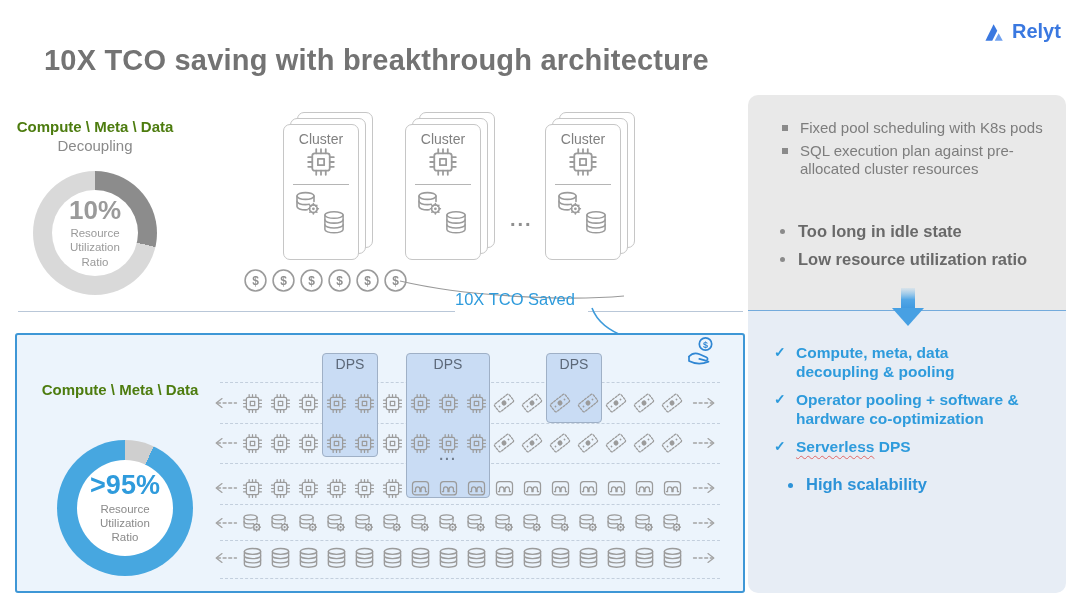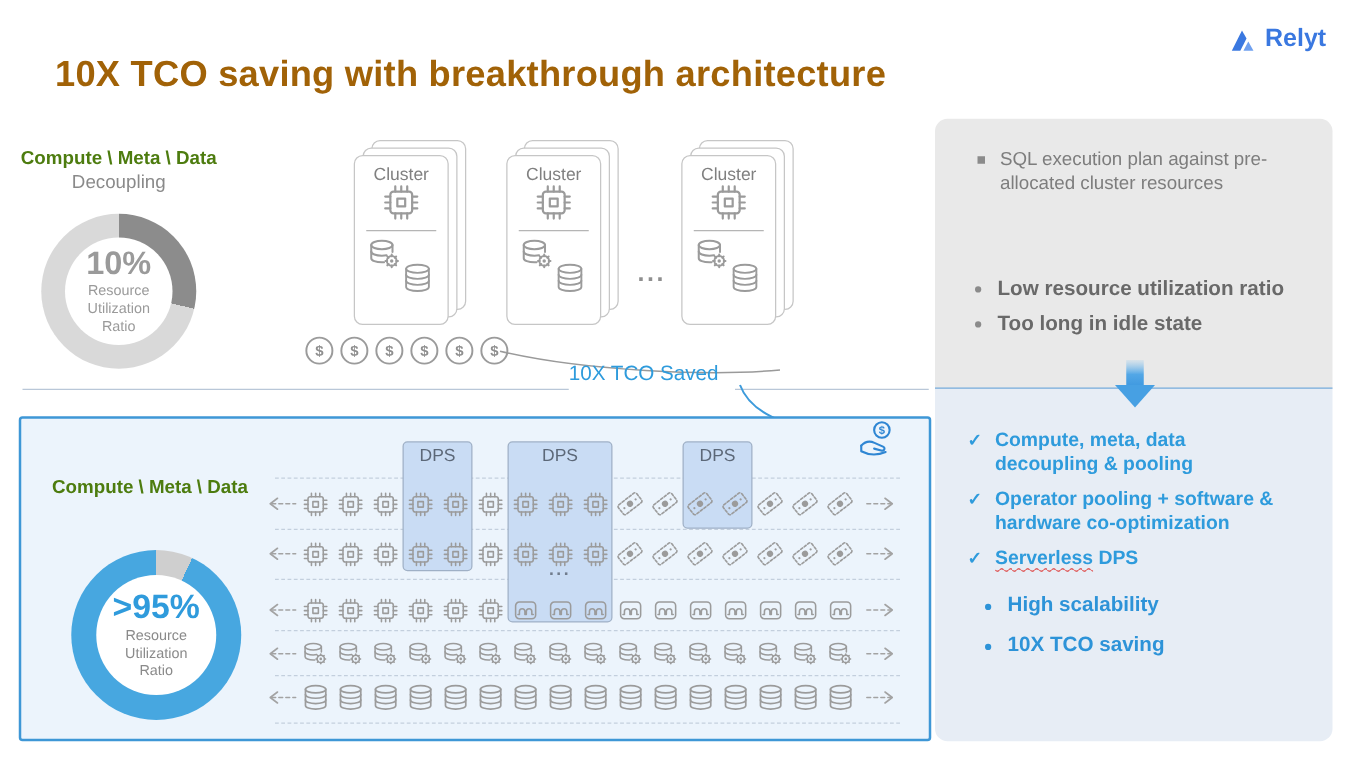--- a/index.html
+++ b/index.html
@@ -1,21 +1,21 @@
 <!DOCTYPE html>
 <html><head>
 <meta charset="utf-8">
 <style>
   html,body{margin:0;padding:0;background:#fff;}
   .page{position:relative;width:1080px;height:609px;background:#ffffff;overflow:hidden;
         font-family:"Liberation Sans",sans-serif;color:#111;}
   .abs{position:absolute;}
 
   
-  .title{position:absolute;left:44px;top:44px;font-size:29px;font-weight:bold;color:#a16207;letter-spacing:.2px;}
+  .title{position:absolute;left:44px;top:44px;font-size:29px;font-weight:bold;color:#737373;letter-spacing:.2px;}
   .logo{position:absolute;left:984px;top:20px;display:flex;align-items:center;gap:5px;}
   .logo-text{font-size:20px;font-weight:bold;color:#3a78e0;}
 
   
   .sec-head{position:absolute;text-align:center;}
   .sec-head .h-bold{font-size:15px;font-weight:bold;color:#4d7c0f;}
   .sec-head .h-sub{font-size:15px;color:#8a8a8a;margin-top:2px;}
 
   
   .donut{position:absolute;border-radius:50%;}
@@ -844,31 +844,35 @@
      <path d="M4.2,13.4 c0,1.55 3.5,2.8 7.8,2.8 s7.8,-1.25 7.8,-2.8"></path>
           </svg></span>
       </div>
   </div>
 
   <div class="panel">
     <div class="panel-top">
       <ul class="plist sq-list">
         <li>
           <span class="sq-bullet"></span>
+          <span>Fixed pool scheduling with K8s pods</span>
+        </li>
+        <li>
+          <span class="sq-bullet"></span>
           <span>SQL execution plan against pre-allocated cluster resources</span>
         </li>
       </ul>
       <ul class="plist pain-list">
         <li>
           <span class="dot-bullet"></span>
-          <span>Low resource utilization ratio</span>
+          <span>Too long in idle state</span>
         </li>
         <li>
           <span class="dot-bullet"></span>
-          <span>Too long in idle state</span>
+          <span>Low resource utilization ratio</span>
         </li>
       </ul>
     </div>
     <div class="panel-divider"></div>
     <svg class="down-arrow" width="40" height="40" viewBox="0 0 40 40">
       <defs>
         <linearGradient id="ag" x1="0" y1="0" x2="0" y2="1">
           <stop offset="0" stop-color="#7fc0ee" stop-opacity="0.15"></stop>
           <stop offset="0.55" stop-color="#53a7e6"></stop>
           <stop offset="1" stop-color="#3f99e0"></stop>
@@ -890,21 +894,17 @@
         <li>
           <span class="chk">✓</span>
           <span><span class="wavy">Serverless</span><span> DPS</span></span>
         </li>
       </ul>
       <ul class="plist benefit-list">
         <li>
           <span class="dot-bullet-blue"></span>
           <span>High scalability</span>
         </li>
-        <li>
-          <span class="dot-bullet-blue"></span>
-          <span>10X TCO saving</span>
-        </li>
       </ul>
     </div>
   </div>
 
 </div>
 
 </body></html>

